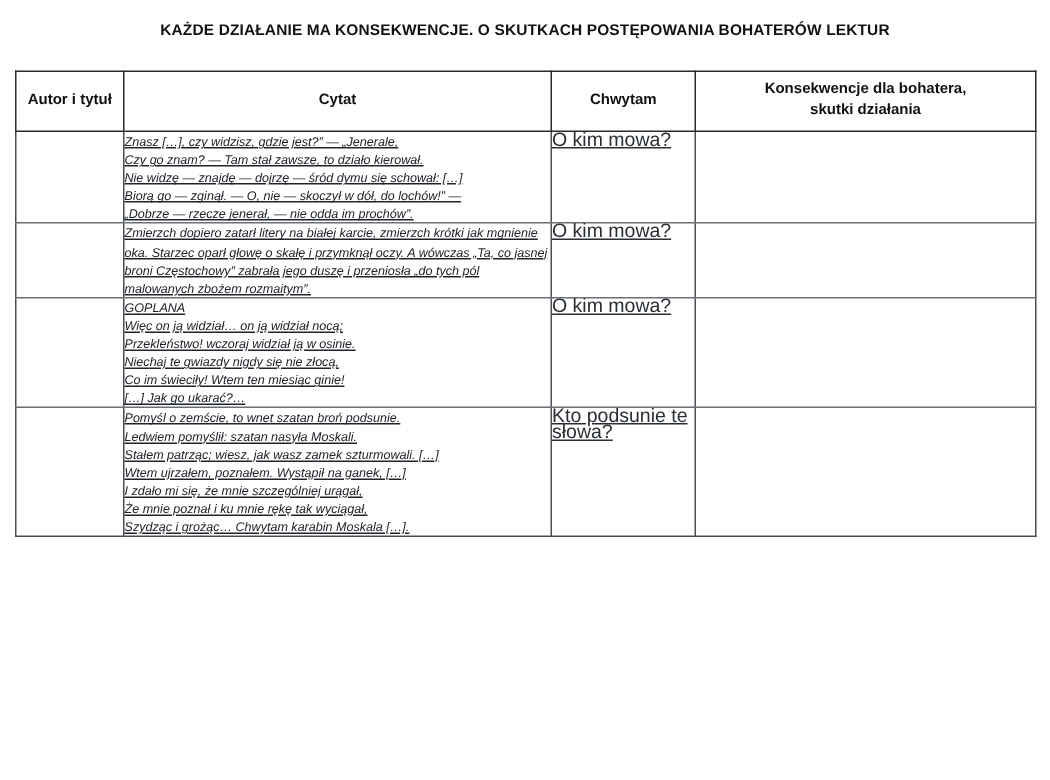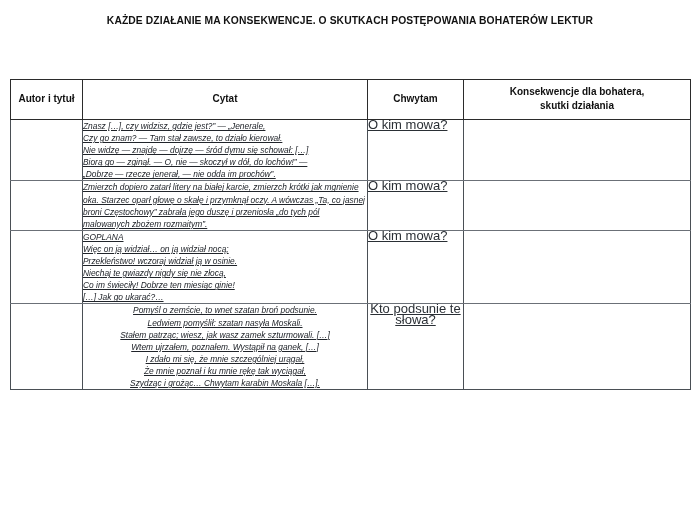--- a/index.html
+++ b/index.html
@@ -36,21 +36,20 @@
     color: #111111;
   }
 
   .worksheet-table {
     position: absolute;
     left: 10px;
     top: 47px;
     width: 680px;
     border-collapse: collapse;
     table-layout: fixed;
-    margin-top: 32px;
   }
 
   .worksheet-table th,
   .worksheet-table td {
     border: 0.8px solid #5a5f66;
     vertical-align: top;
     padding: 0;
     background: #ffffff;
   }
 
@@ -73,21 +72,20 @@
   
   .worksheet-table tbody td {
     border-left: 1.1px solid #4a4f55;
     border-right: 1.1px solid #4a4f55;
     border-top: 0.8px solid #6b7077;
     border-bottom: 0.8px solid #6b7077;
     text-decoration: underline;
   }
   .worksheet-table tbody tr:last-child td {
     border-bottom: 1.1px solid #4a4f55;
-    text-align: center;
   }
 
   .col-author  { width: 72px; }
   .col-quote   { width: 285px; }
   .col-hero    { width: 96px; }
   .col-conseq  { width: 227px; }
 
   .cell-author,
   .cell-conseq {
     padding: 4px 4px;
@@ -152,21 +150,21 @@
         <td class="cell-hero">O kim mowa?</td>
         <td class="cell-conseq"></td>
       </tr>
 
       <tr>
         <td class="cell-author"></td>
         <td class="cell-quote">GOPLANA
 Więc on ją widział… on ją widział nocą;
 Przekleństwo! wczoraj widział ją w osinie.
 Niechaj te gwiazdy nigdy się nie złocą,
-Co im świeciły! Dobrze ten miesiąc ginie!
+Co im świeciły! Wtem ten miesiąc ginie!
 […] Jak go ukarać?…</td>
         <td class="cell-hero">O kim mowa?</td>
         <td class="cell-conseq"></td>
       </tr>
 
 
       <tr>
         <td class="cell-author"></td>
         <td class="cell-quote">Pomyśl o zemście, to wnet szatan broń podsunie.
 Ledwiem pomyślił: szatan nasyła Moskali.

